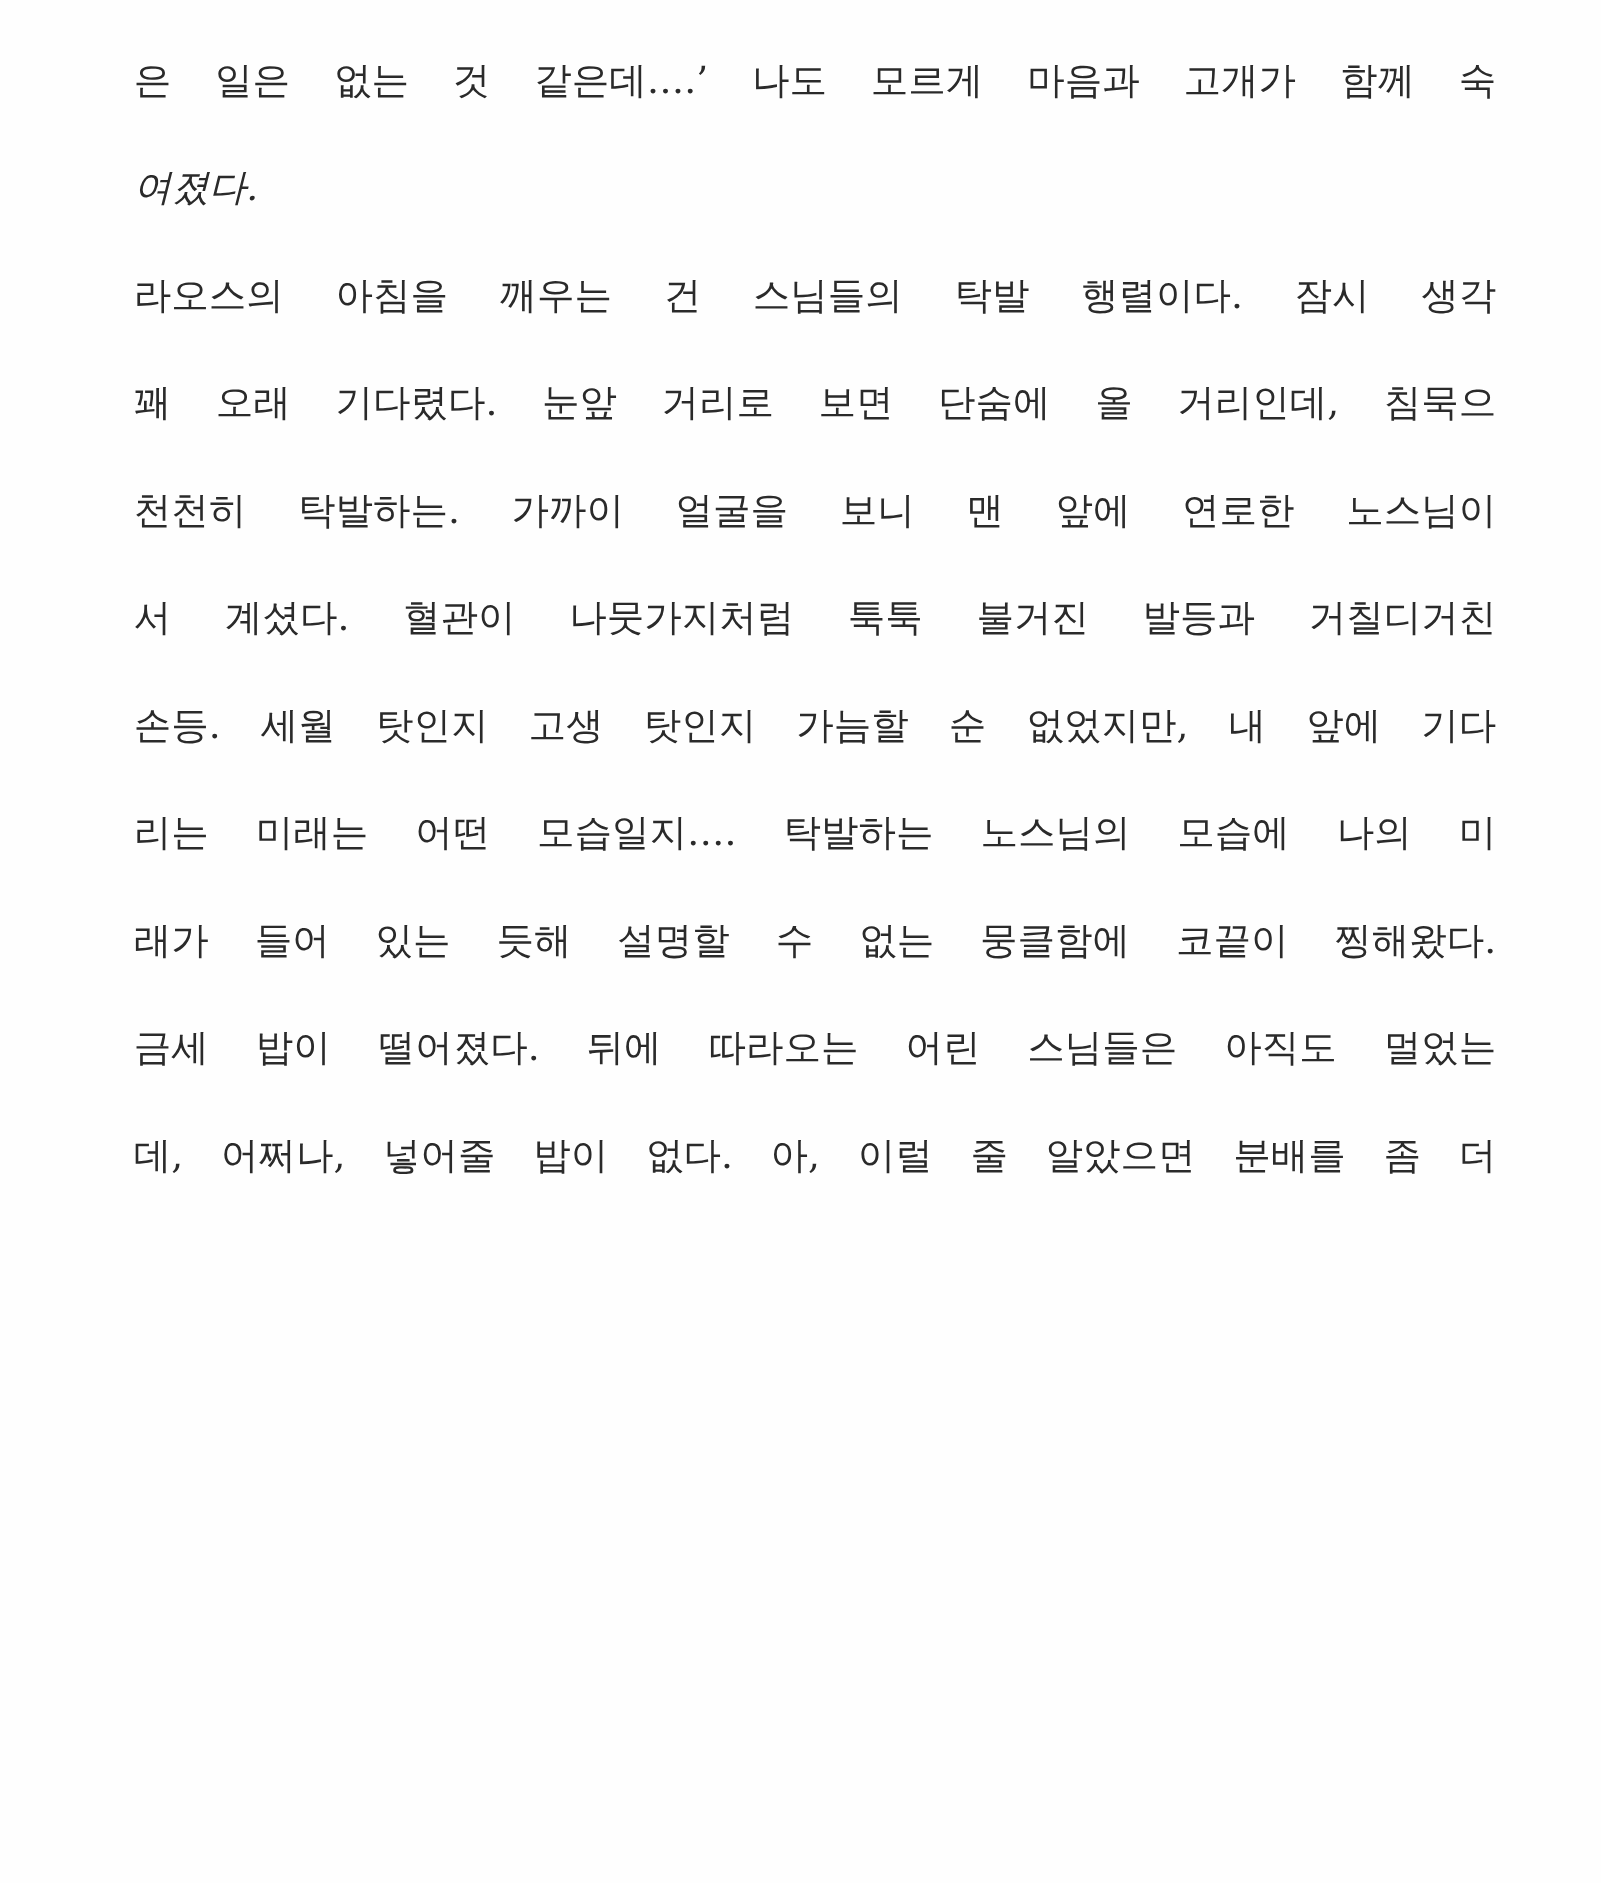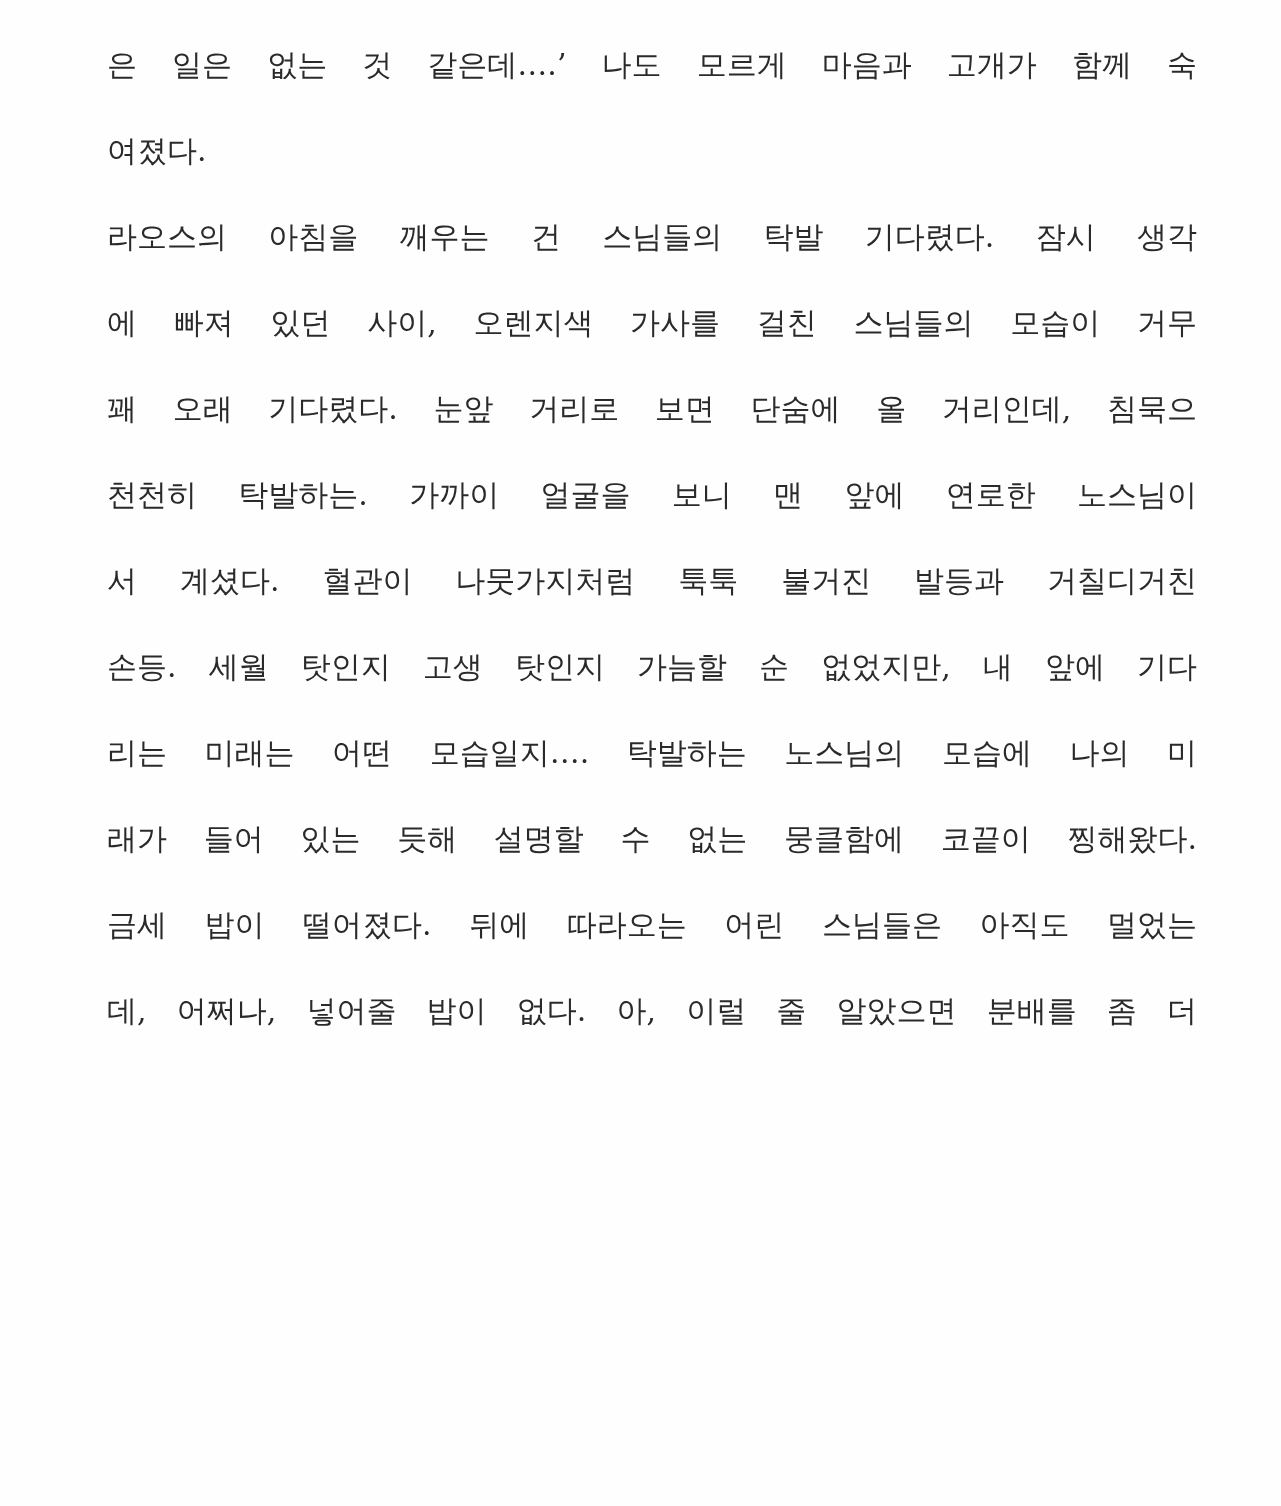--- a/index.html
+++ b/index.html
@@ -28,30 +28,30 @@
       display: block;
       height: 86px;
       line-height: 86px;
       white-space: nowrap;
       text-align: justify;
       text-align-last: justify;
       overflow: hidden;
     }
     .line.last {
       text-align-last: left;
+      font-style: italic;
     }
   </style>
 </head>
 <body>
 
 <div class="page">
   <span class="line">은 일은 없는 것 같은데….’ 나도 모르게 마음과 고개가 함께 숙</span>
   <span class="line last">여졌다.</span>
-  <span class="line">라오스의 아침을 깨우는 건 스님들의 탁발 기다렸다. 잠시 생각</span>
-  <span class="line">에 빠져 있던 사이, 오렌지색 가사를 걸친 스님들의 모습이 거무</span>
+  <span class="line">라오스의 아침을 깨우는 건 스님들의 탁발 행렬이다. 잠시 생각</span>
   <span class="line">꽤 오래 기다렸다. 눈앞 거리로 보면 단숨에 올 거리인데, 침묵으</span>
   <span class="line">천천히 탁발하는. 가까이 얼굴을 보니 맨 앞에 연로한 노스님이</span>
   <span class="line">서 계셨다. 혈관이 나뭇가지처럼 툭툭 불거진 발등과 거칠디거친</span>
   <span class="line">손등. 세월 탓인지 고생 탓인지 가늠할 순 없었지만, 내 앞에 기다</span>
   <span class="line">리는 미래는 어떤 모습일지…. 탁발하는 노스님의 모습에 나의 미</span>
   <span class="line">래가 들어 있는 듯해 설명할 수 없는 뭉클함에 코끝이 찡해왔다.</span>
   <span class="line">금세 밥이 떨어졌다. 뒤에 따라오는 어린 스님들은 아직도 멀었는</span>
   <span class="line">데, 어쩌나, 넣어줄 밥이 없다. 아, 이럴 줄 알았으면 분배를 좀 더</span>
 </div>
 

